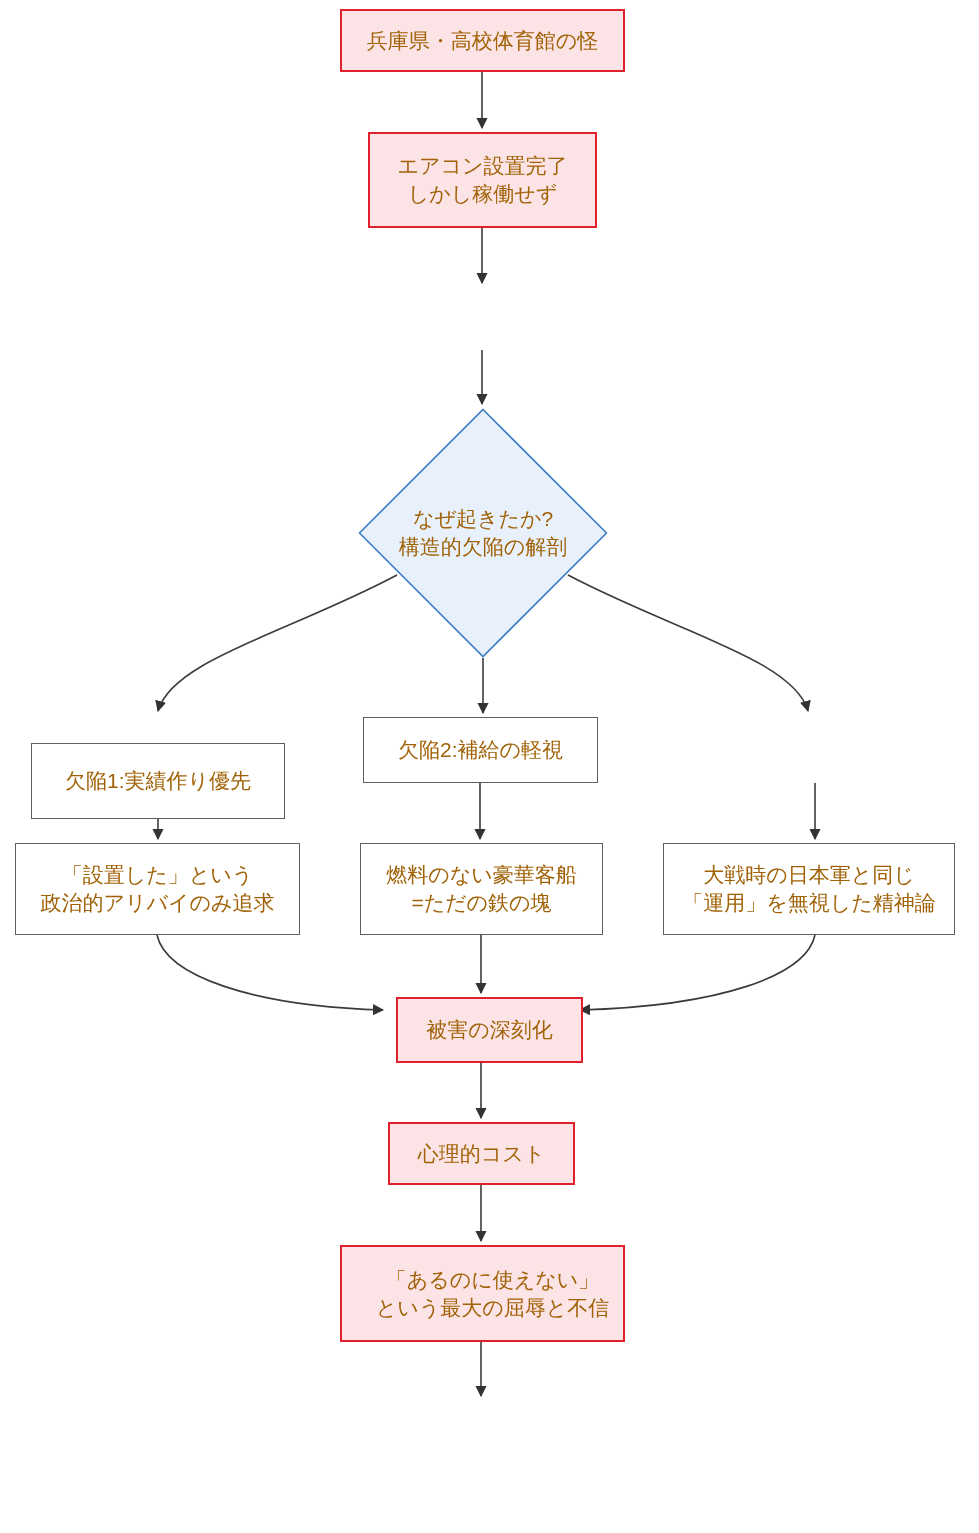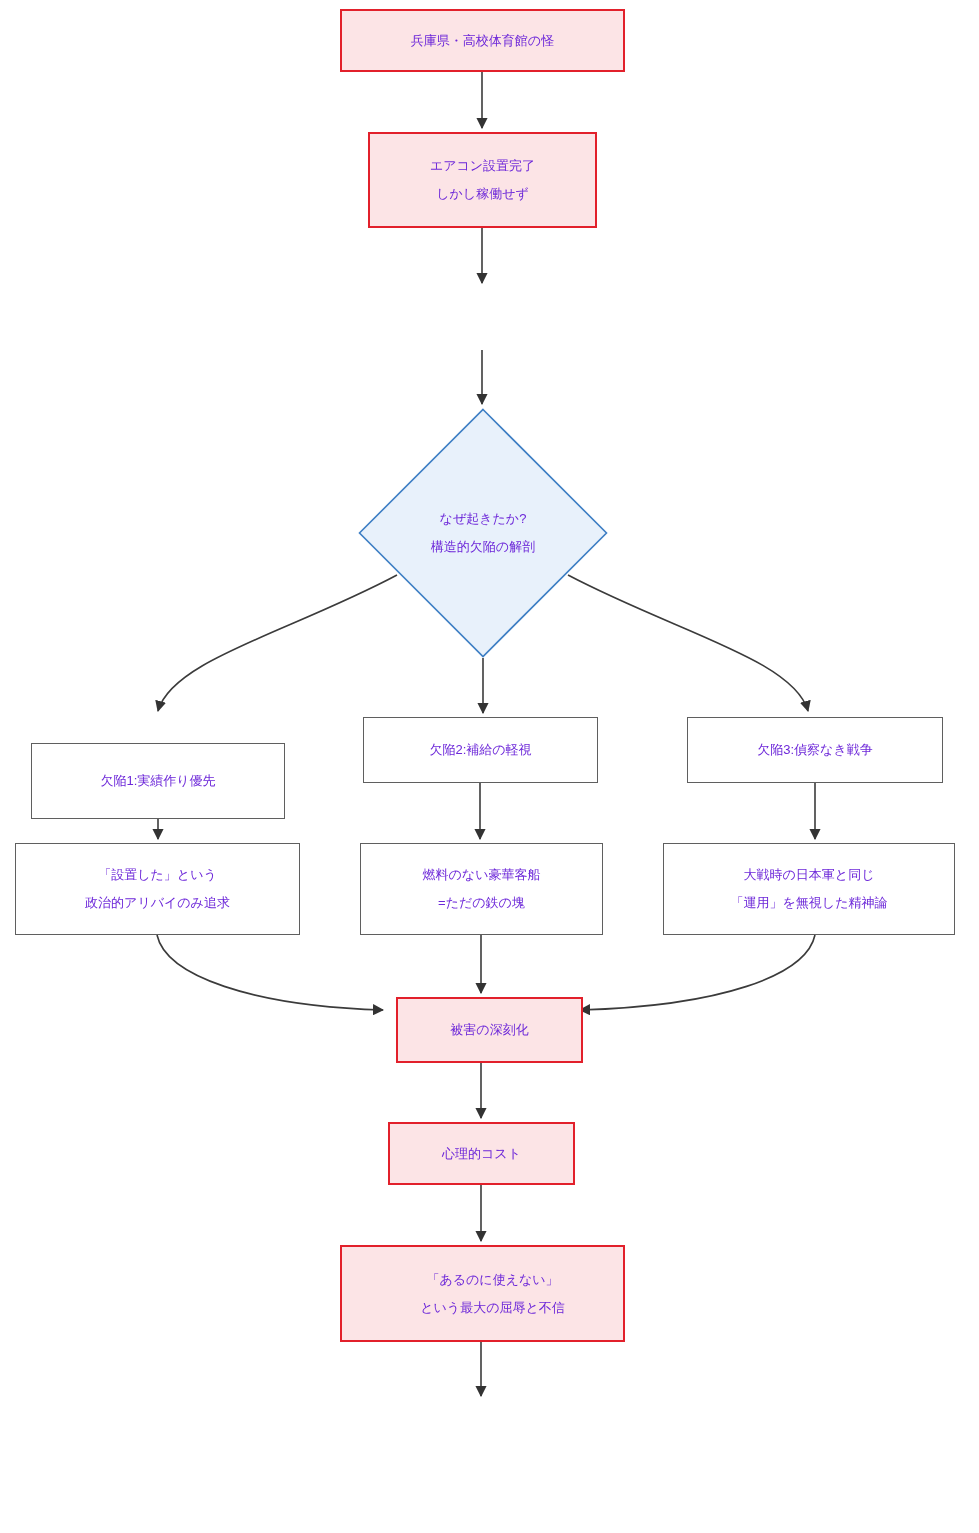--- a/index.html
+++ b/index.html
@@ -26,23 +26,23 @@
   .node {
     position: absolute;
     display: flex;
     align-items: center;
     justify-content: center;
     box-sizing: border-box;
     text-align: center;
   }
   .node .label {
     white-space: pre-line;
-    font-size: 13px;
+    font-size: 21px;
     line-height: 28px;
-    color: #6d28d9;
+    color: #a16207;
   }
   .node-red {
     background: #fce4e6;
     border: 2.5px solid #e2202b;
   }
   .node-plain {
     background: #ffffff;
     border: 1.5px solid #5f5f5f;
   }
   .node-diamond {
@@ -108,23 +108,20 @@
   </div>
 
   <div class="node node-plain" style="left:31px; top:743px; width:254px; height:76px;text-align:center;">
     <span class="label">欠陥1:実績作り優先</span>
   </div>
 
   <div class="node node-plain" style="left:363px; top:717px; width:235px; height:66px;">
     <span class="label">欠陥2:補給の軽視</span>
   </div>
 
-  <div class="node node-plain" style="left:687px; top:717px; width:256px; height:66px;">
-    <span class="label">欠陥3:偵察なき戦争</span>
-  </div>
 
   <div class="node node-plain" style="left:15px; top:843px; width:285px; height:92px;">
     <span class="label">「設置した」という
 政治的アリバイのみ追求</span>
   </div>
 
   <div class="node node-plain" style="left:360px; top:843px; width:243px; height:92px;">
     <span class="label">燃料のない豪華客船
 =ただの鉄の塊</span>
   </div>

